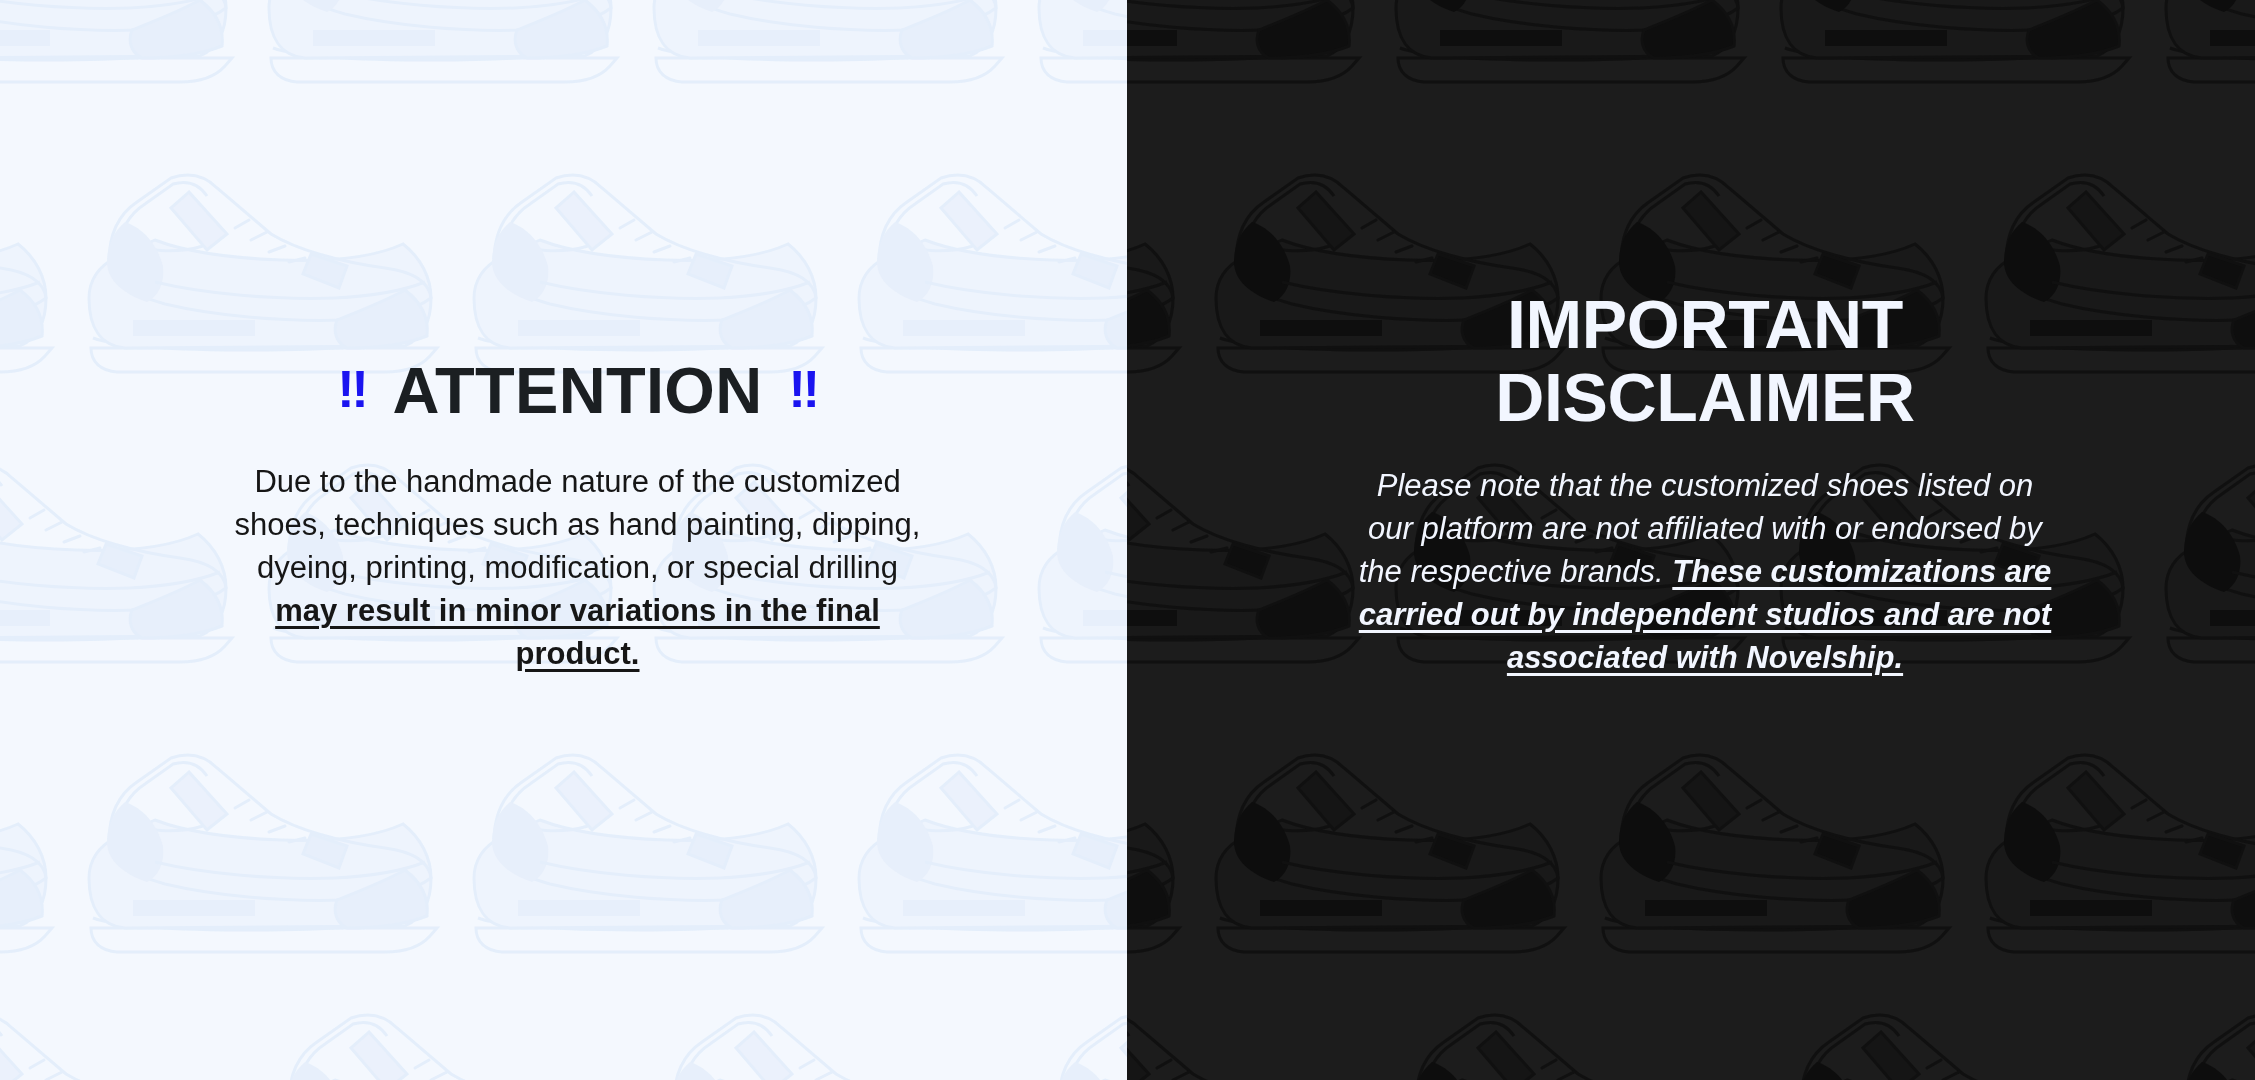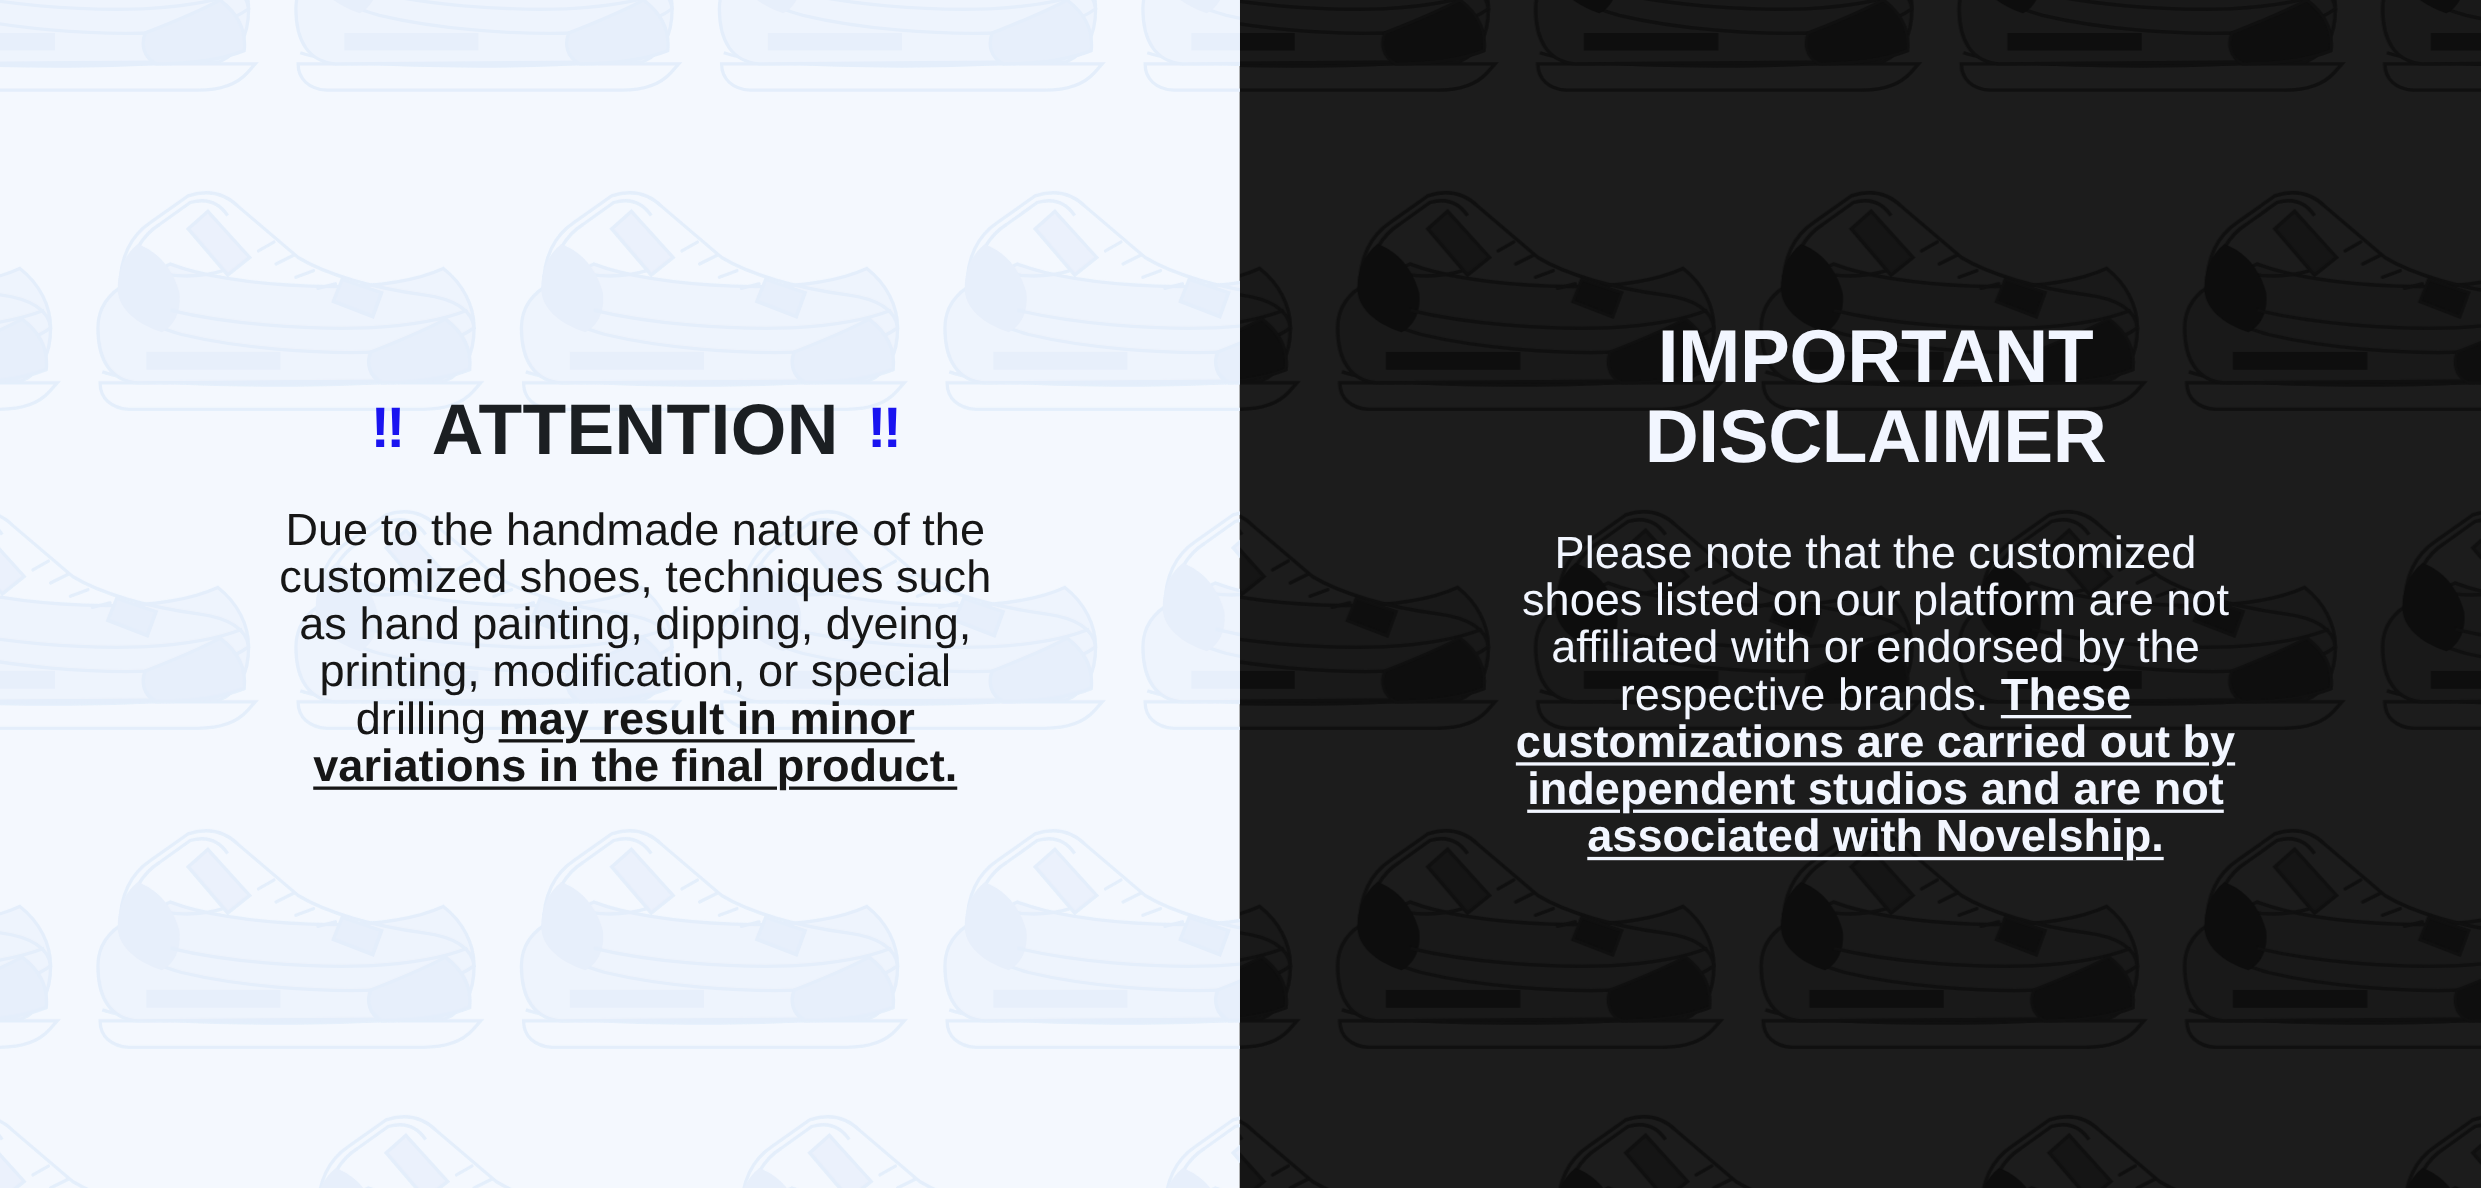--- a/index.html
+++ b/index.html
@@ -101,33 +101,34 @@
     letter-spacing: -0.005em;
     line-height: 1.07;
     max-width: 760px;
     white-space: normal;
   }
 
   
   .body-copy {
     margin: 0;
     text-align: center;
-    font-size: 41px;
+    font-size: 31px;
     line-height: 43px;
     font-weight: 400;
   }
   .panel-light .body-copy {
     color: #161616;
     width: 700px;
     margin-top: 36px;
   }
   .panel-dark .body-copy {
     color: #f2f6ff;
     width: 700px;
-    margin-top: 47px;
+    margin-top: 30px;
+    font-style: italic;
   }
   .emphasis {
     font-weight: 700;
     text-decoration: underline;
     text-underline-offset: 5px;
     text-decoration-thickness: 2.5px;
   }
 </style>
 </head>
 <body>

